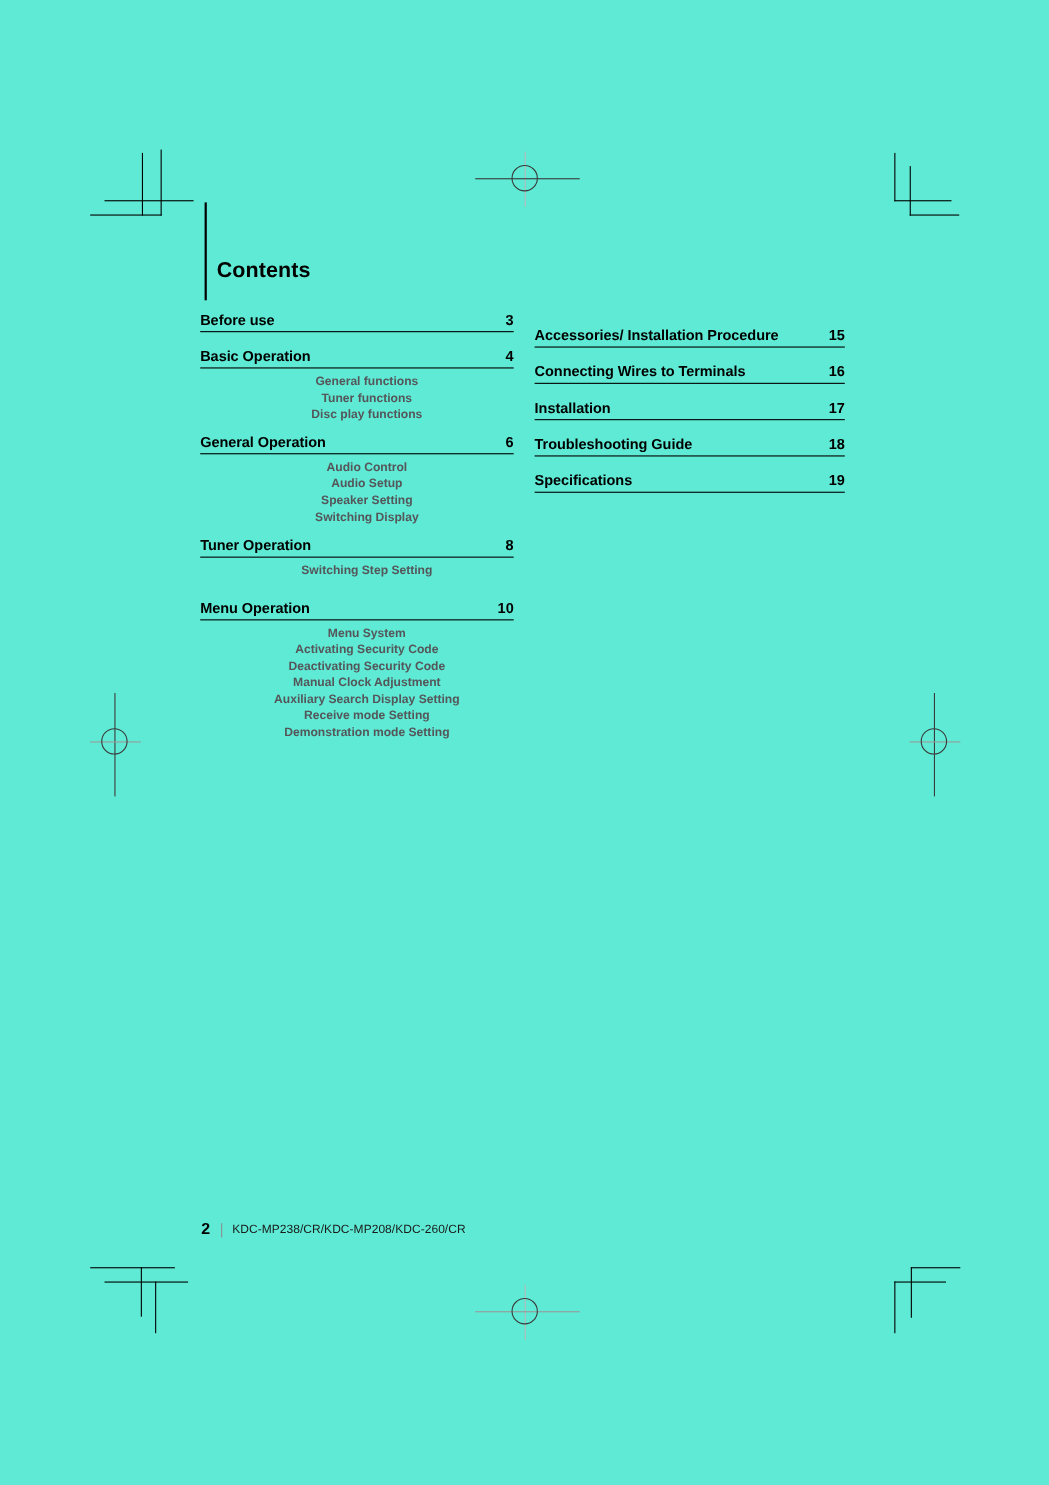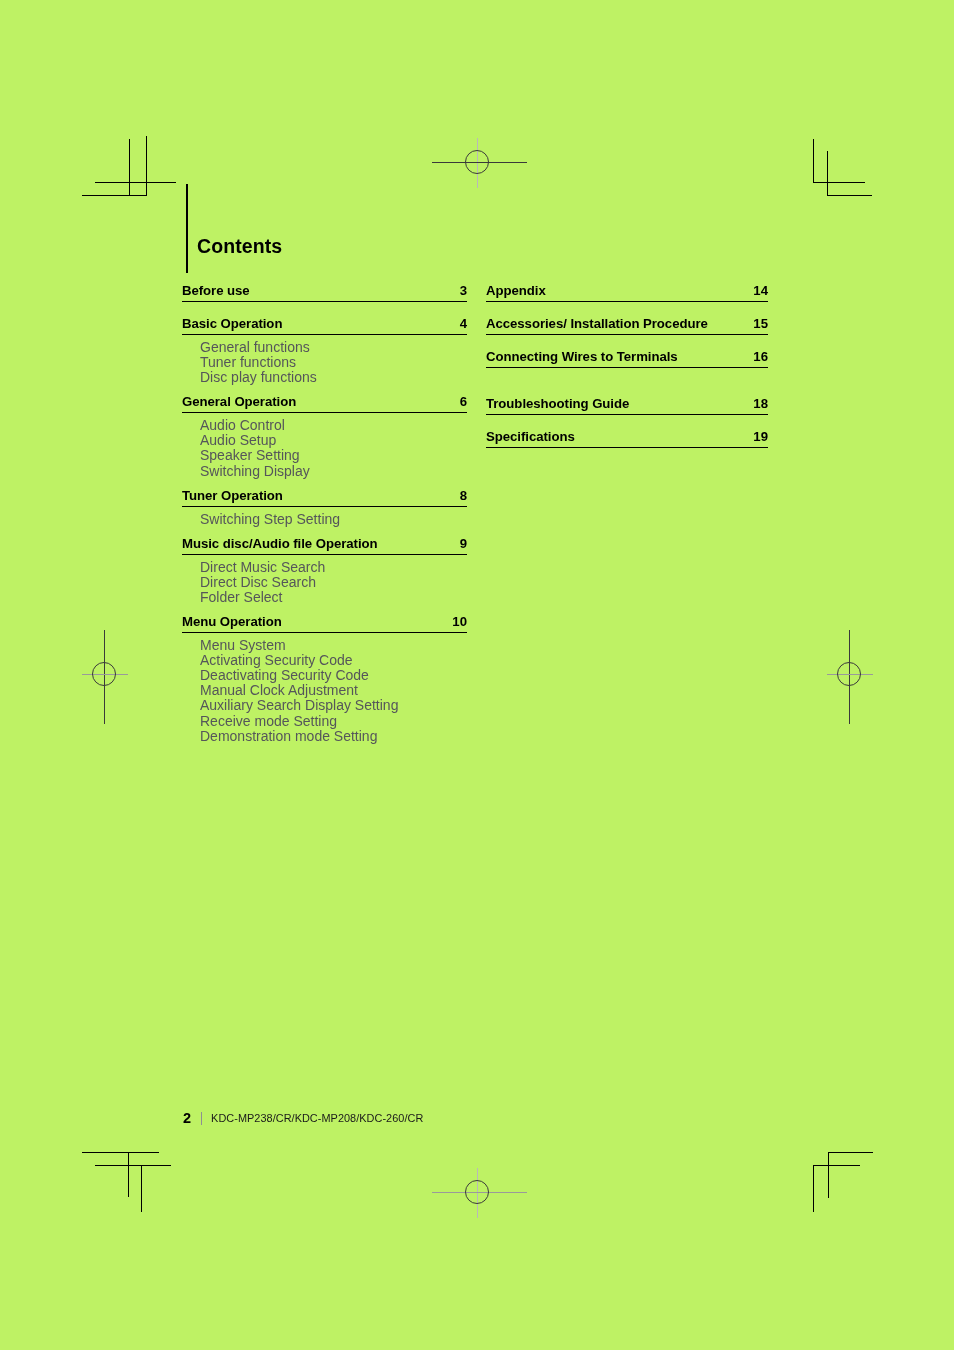--- a/index.html
+++ b/index.html
@@ -10,21 +10,21 @@
   }
   body {
     font-family: "Liberation Sans", sans-serif;
     -webkit-font-smoothing: antialiased;
   }
   #page {
     position: relative;
     width: 954px;
     height: 1350px;
     overflow: hidden;
-    background: #bef264;
+    background: #5eead4;
   }
 
   
   .cmark {
     position: absolute;
     background: #000000;
   }
   .cmark.h { height: 1px; }
   .cmark.v { width: 1px; }
 
@@ -70,20 +70,21 @@
     font-size: 19.5px;
     font-weight: bold;
     letter-spacing: 0.1px;
     color: #000000;
     line-height: 1;
   }
 
   .col {
     position: absolute;
     top: 283px;
+    text-align: center;
   }
   .col-left  { left: 182px; width: 285px; }
   .col-right { left: 486px; width: 282px; }
 
   .entry {
     position: relative;
   }
   .entry-head {
     display: flex;
     align-items: baseline;
@@ -109,24 +110,25 @@
   
   .entry-head.tight { justify-content: flex-start; gap: 36px; }
   .entry-head.tight .epage { margin-left: auto; padding-left: 7px; }
 
   .sublist {
     list-style: none;
     margin: 0;
     padding: 5px 0 0 18px;
   }
   .sublist li {
-    font-size: 14px;
+    font-size: 11px;
     color: #55565a;
     line-height: 15.1px;
     white-space: nowrap;
+    font-weight: bold;
   }
 
   .spacer-sm { height: 9px; }
   .spacer-md { height: 14px; }
 
   
   .footer {
     position: absolute;
     left: 183px;
     top: 1111px;
@@ -255,31 +257,20 @@
         <div class="entry-head">
           <span class="etitle">Tuner Operation</span>
           <span class="epage">8</span>
         </div>
         <ul class="sublist">
           <li>Switching Step Setting</li>
         </ul>
       </div>
       <div class="spacer-sm"></div>
 
-      <div class="entry">
-        <div class="entry-head tight">
-          <span class="etitle">Music disc/Audio file Operation</span>
-          <span class="epage">9</span>
-        </div>
-        <ul class="sublist">
-          <li>Direct Music Search</li>
-          <li>Direct Disc Search</li>
-          <li>Folder Select</li>
-        </ul>
-      </div>
       <div class="spacer-sm"></div>
 
       <div class="entry">
         <div class="entry-head">
           <span class="etitle">Menu Operation</span>
           <span class="epage">10</span>
         </div>
         <ul class="sublist">
           <li>Menu System</li>
           <li>Activating Security Code</li>
@@ -290,44 +281,44 @@
           <li>Demonstration mode Setting</li>
         </ul>
       </div>
       <div class="spacer-sm"></div>
 
 
     </div>
 
     <div class="col col-right">
 
-      <div class="entry">
-        <div class="entry-head">
-          <span class="etitle">Appendix</span>
-          <span class="epage">14</span>
-        </div>
-      </div>
       <div class="spacer-md"></div>
 
       <div class="entry">
         <div class="entry-head tight">
           <span class="etitle">Accessories/ Installation Procedure</span>
           <span class="epage">15</span>
         </div>
       </div>
       <div class="spacer-md"></div>
 
       <div class="entry">
         <div class="entry-head">
           <span class="etitle">Connecting Wires to Terminals</span>
           <span class="epage">16</span>
         </div>
       </div>
       <div class="spacer-md"></div>
 
+      <div class="entry">
+        <div class="entry-head">
+          <span class="etitle">Installation</span>
+          <span class="epage">17</span>
+        </div>
+      </div>
       <div class="spacer-md"></div>
 
       <div class="entry">
         <div class="entry-head">
           <span class="etitle">Troubleshooting Guide</span>
           <span class="epage">18</span>
         </div>
       </div>
       <div class="spacer-md"></div>
 

